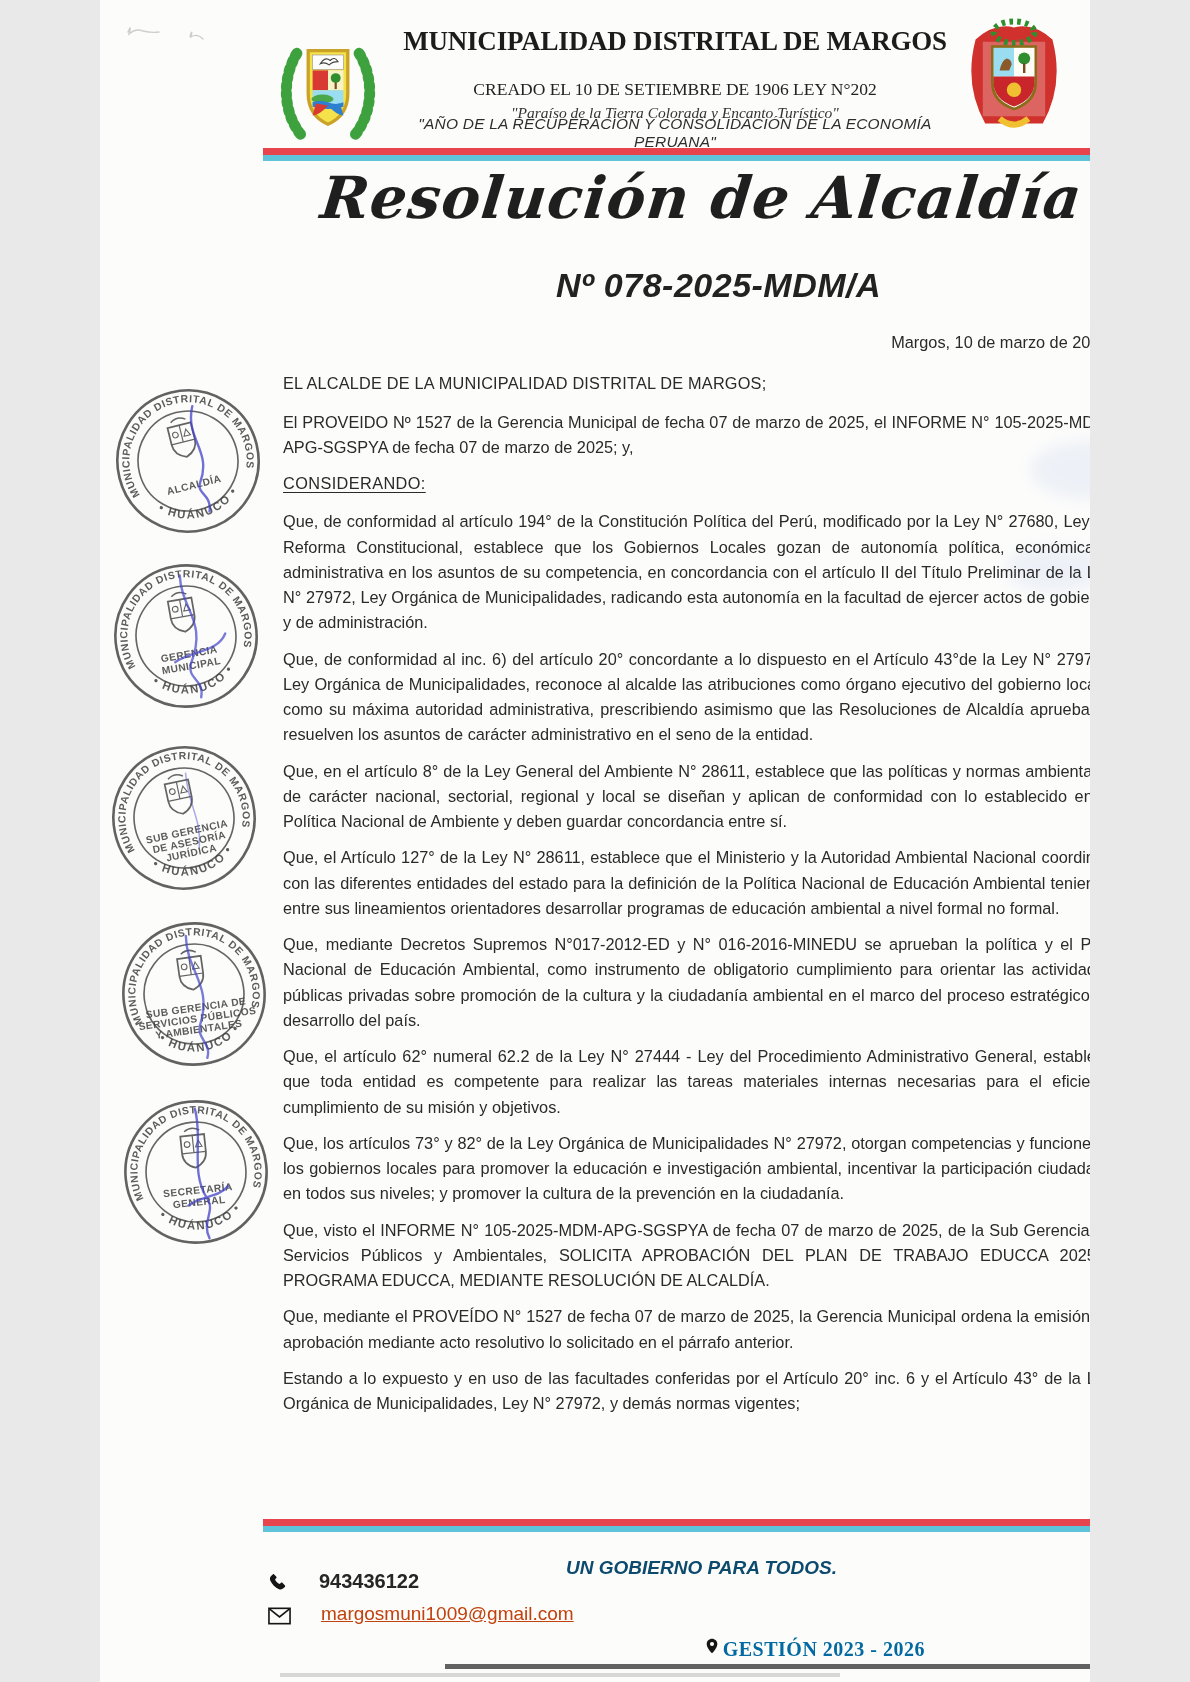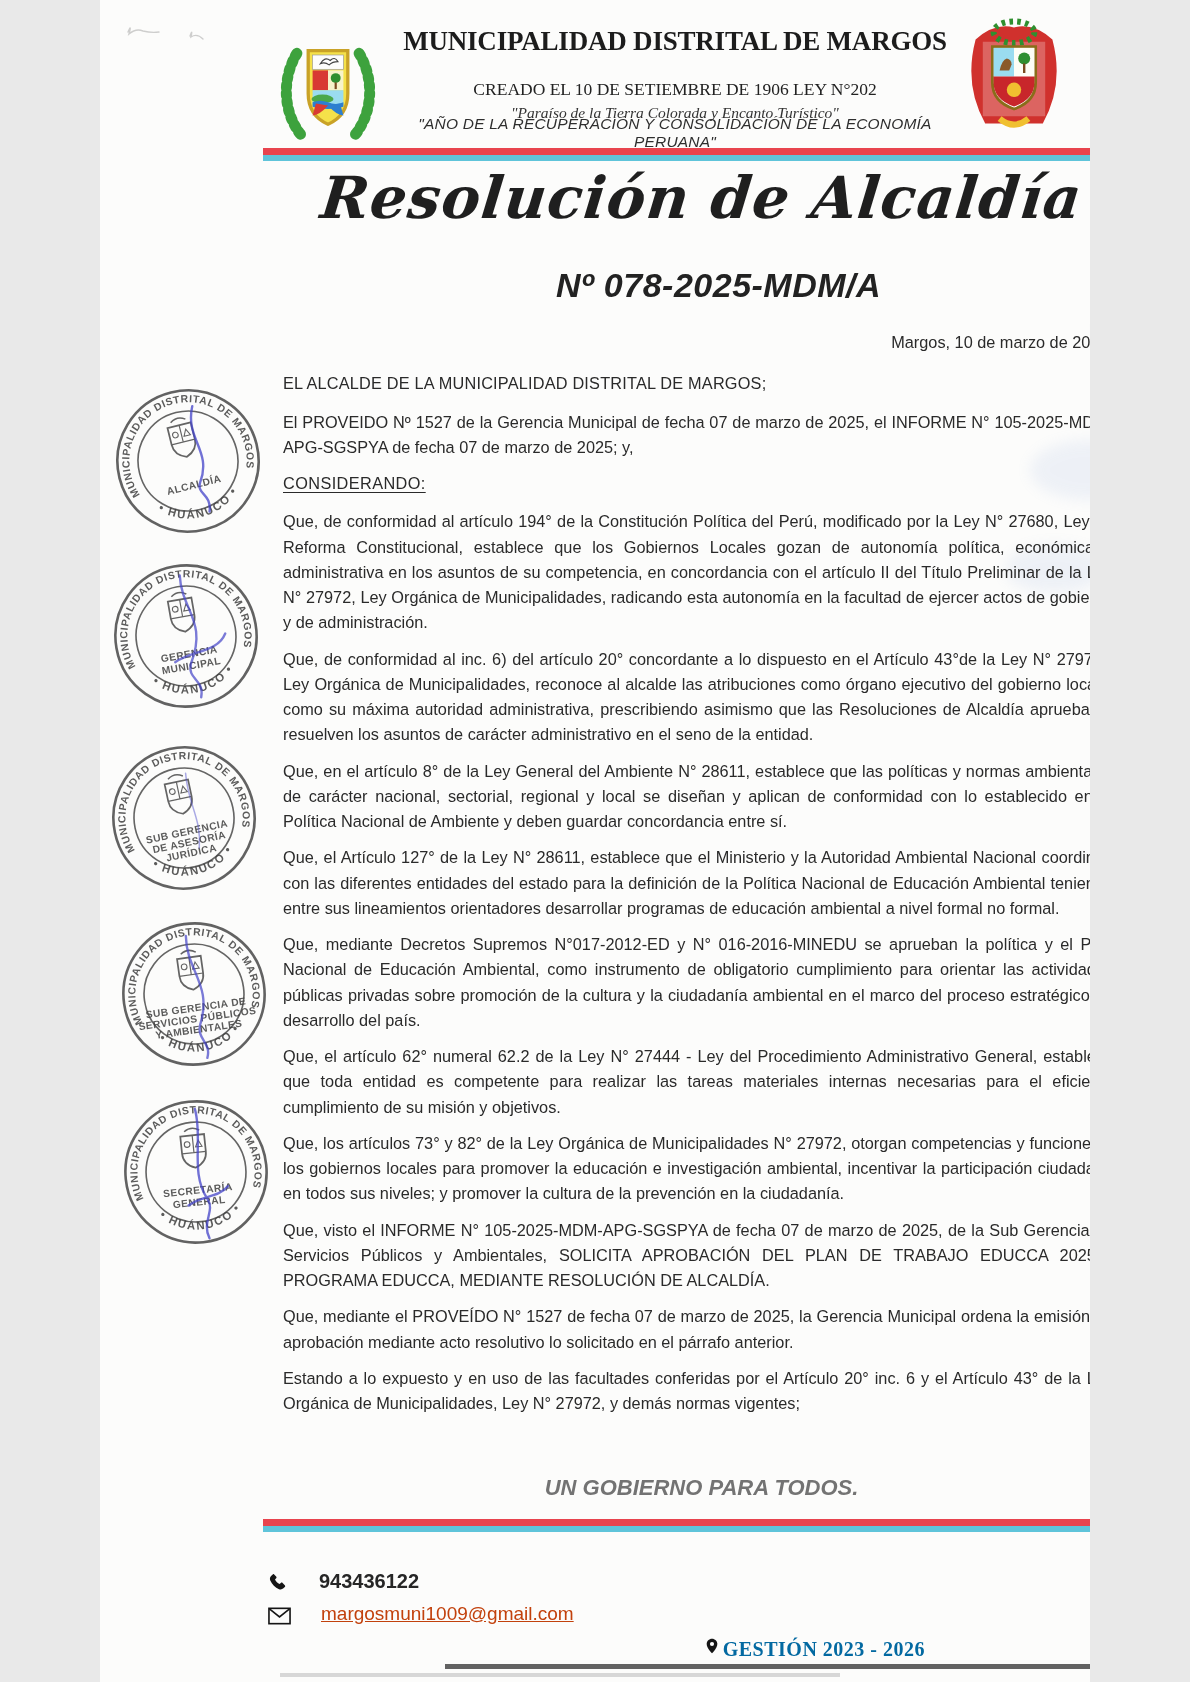--- a/index.html
+++ b/index.html
@@ -43,22 +43,22 @@
 
   
   .stamp{position:absolute;width:152px;height:152px;}
   .stamp-1{left:12px;top:385px;}
   .stamp-2{left:10px;top:560px;}
   .stamp-3{left:8px;top:742px;}
   .stamp-4{left:18px;top:918px;}
   .stamp-5{left:20px;top:1096px;}
 
   
-  .slogan{position:absolute;top:1475px;left:163px;width:877px;text-align:center;
-          font-weight:bold;font-style:italic;font-size:22px;color:#737373;}
+  .slogan{position:absolute;top:1557px;left:163px;width:877px;text-align:center;
+          font-weight:bold;font-style:italic;font-size:19px;color:#0c4a6e;}
   .contact{position:absolute;left:168px;display:flex;align-items:flex-end;gap:30px;}
   .contact-phone{top:1570px;font-weight:bold;font-size:20px;}
   .contact-email{top:1603px;font-size:19px;}
   .contact-address{top:1635px;font-weight:bold;font-size:19px;flex-direction:column;}
   .email-link{color:#c2410c;text-decoration:underline;cursor:pointer;}
   .term{position:absolute;right:165px;top:1638px;font-family:"Liberation Serif",serif;
         font-weight:bold;font-size:20px;letter-spacing:.5px;color:#0369a1;}
   .scan-line{position:absolute;top:1664px;left:345px;right:0;height:5px;background:#474747;opacity:.85;}
   .scan-smudge{position:absolute;top:1673px;left:180px;width:560px;height:4px;background:#ababab;opacity:.45;}
 

